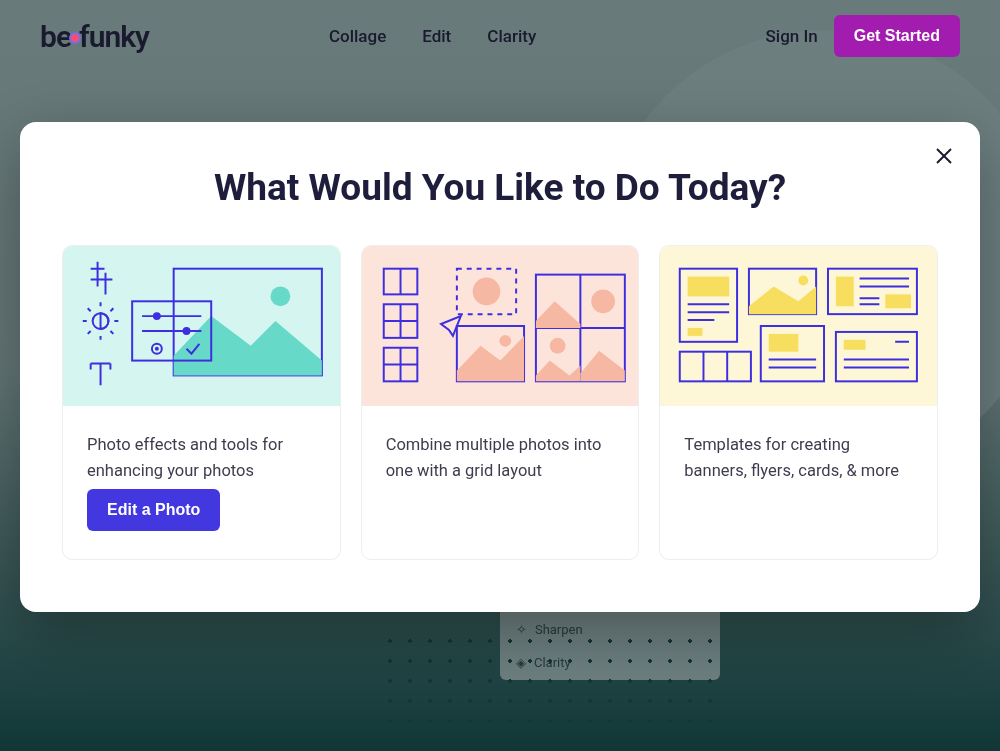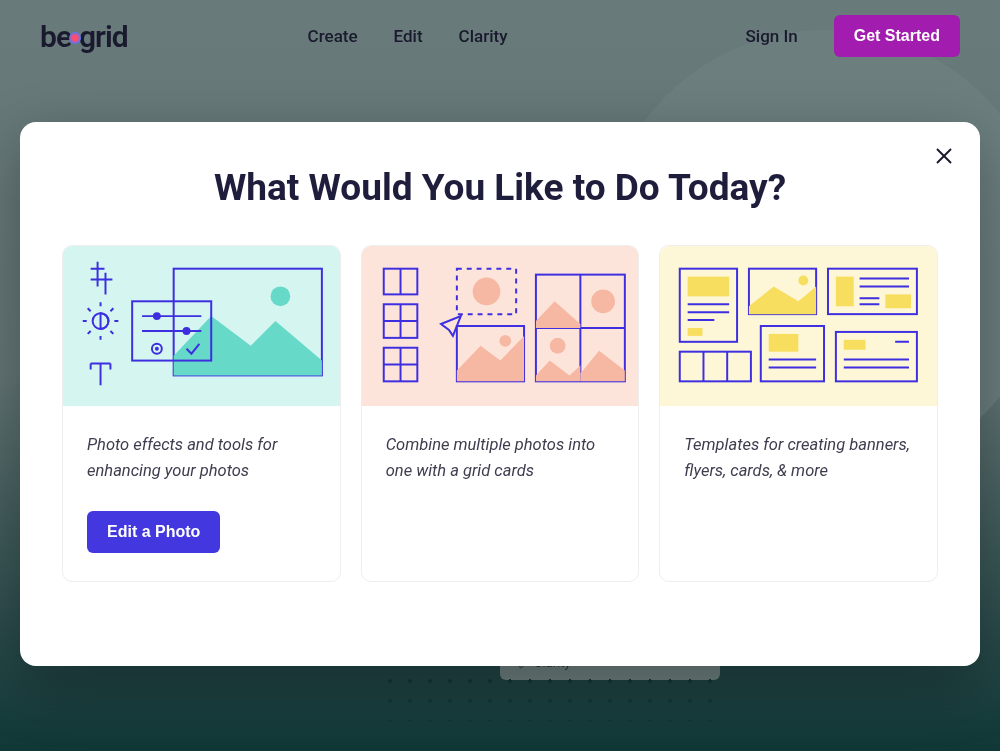--- a/index.html
+++ b/index.html
@@ -80,21 +80,21 @@
   .nav-item {
     font-size: 17px;
     color: #1a1a2e;
     font-weight: 500;
     cursor: pointer;
   }
   .right-actions {
     margin-left: auto;
     display: flex;
     align-items: center;
-    gap: 36px;
+    gap: 16px;
   }
   .signin { font-size: 17px; color: #1a1a2e; font-weight: 500; cursor: pointer; }
   .get-started-btn {
     background: #a21caf;
     color: #fff;
     padding: 12px 20px;
     border-radius: 6px;
     font-size: 16px;
     font-weight: 600;
     border: none;
@@ -123,21 +123,21 @@
   
   .modal {
     position: absolute;
     top: 122px;
     left: 20px;
     right: 20px;
     background: #fff;
     border-radius: 16px;
     z-index: 10;
     box-shadow: 0 20px 60px rgba(0,0,0,0.3);
-    padding: 44px 42px 84px;
+    padding: 44px 42px 52px;
   }
   .close-btn {
     position: absolute;
     top: 18px;
     right: 20px;
     width: 32px;
     height: 32px;
     background: none;
     border: none;
     cursor: pointer;
@@ -180,22 +180,21 @@
   .card-body {
     padding: 26px 24px 28px;
     display: flex;
     flex-direction: column;
     flex: 1;
   }
   .card-desc {
     font-size: 16.5px;
     line-height: 1.55;
     color: #403c4f;
-    margin-bottom: 28px;
-    font-style: italic;
+    margin-bottom: 6px;
   }
   .card-btn {
     align-self: flex-start;
     background: #4338e0;
     color: #fff;
     border: none;
     padding: 12px 20px;
     border-radius: 6px;
     font-size: 16px;
     font-weight: 700;
@@ -228,24 +227,24 @@
 </div>
 
 <div class="dots"></div>
 
 <div class="page-dim"></div>
 
 <header class="header">
   <div class="logo">
     <span>be</span>
       <span class="logo-dot"></span>
-      <span>grid</span>
+      <span>funky</span>
   </div>
   <nav class="nav">
-    <a class="nav-item">Create</a>
+    <a class="nav-item">Collage</a>
     <a class="nav-item">Edit</a>
     <a class="nav-item">Clarity</a>
   </nav>
   <div class="right-actions">
     <a class="signin">Sign In</a>
     <button class="get-started-btn">Get Started</button>
   </div>
 </header>
 
 <div class="modal">
@@ -318,21 +317,21 @@
           <line class="ill" x1="221" y1="28" x2="221" y2="136"></line>
           <line class="ill" x1="176" y1="82" x2="266" y2="82"></line>
           <circle class="fill-pink" cx="244" cy="55" r="12"></circle>
           <path class="fill-pink" d="M176 75 L195 55 L221 78 L221 82 L176 82 Z"></path>
           <path class="fill-pink" d="M221 128 L240 105 L266 125 L266 136 L221 136 Z"></path>
           <circle class="fill-pink" cx="198" cy="100" r="8"></circle>
           <path class="fill-pink" d="M176 130 L190 115 L210 130 L221 120 L221 136 L176 136 Z"></path>
         </svg>
       </div>
       <div class="card-body">
-        <p class="card-desc">Combine multiple photos into one with a grid cards</p>
+        <p class="card-desc">Combine multiple photos into one with a grid layout</p>
       </div>
     </div>
 
     <div class="card">
       <div class="card-illus illus-design">
         <svg viewBox="0 0 280 160" width="100%" height="100%">
 
           <rect class="ill" x="20" y="22" width="58" height="74"></rect>
           <rect class="fill-yellow" x="28" y="30" width="42" height="20"></rect>
           <line class="ill" x1="28" y1="58" x2="70" y2="58"></line>

